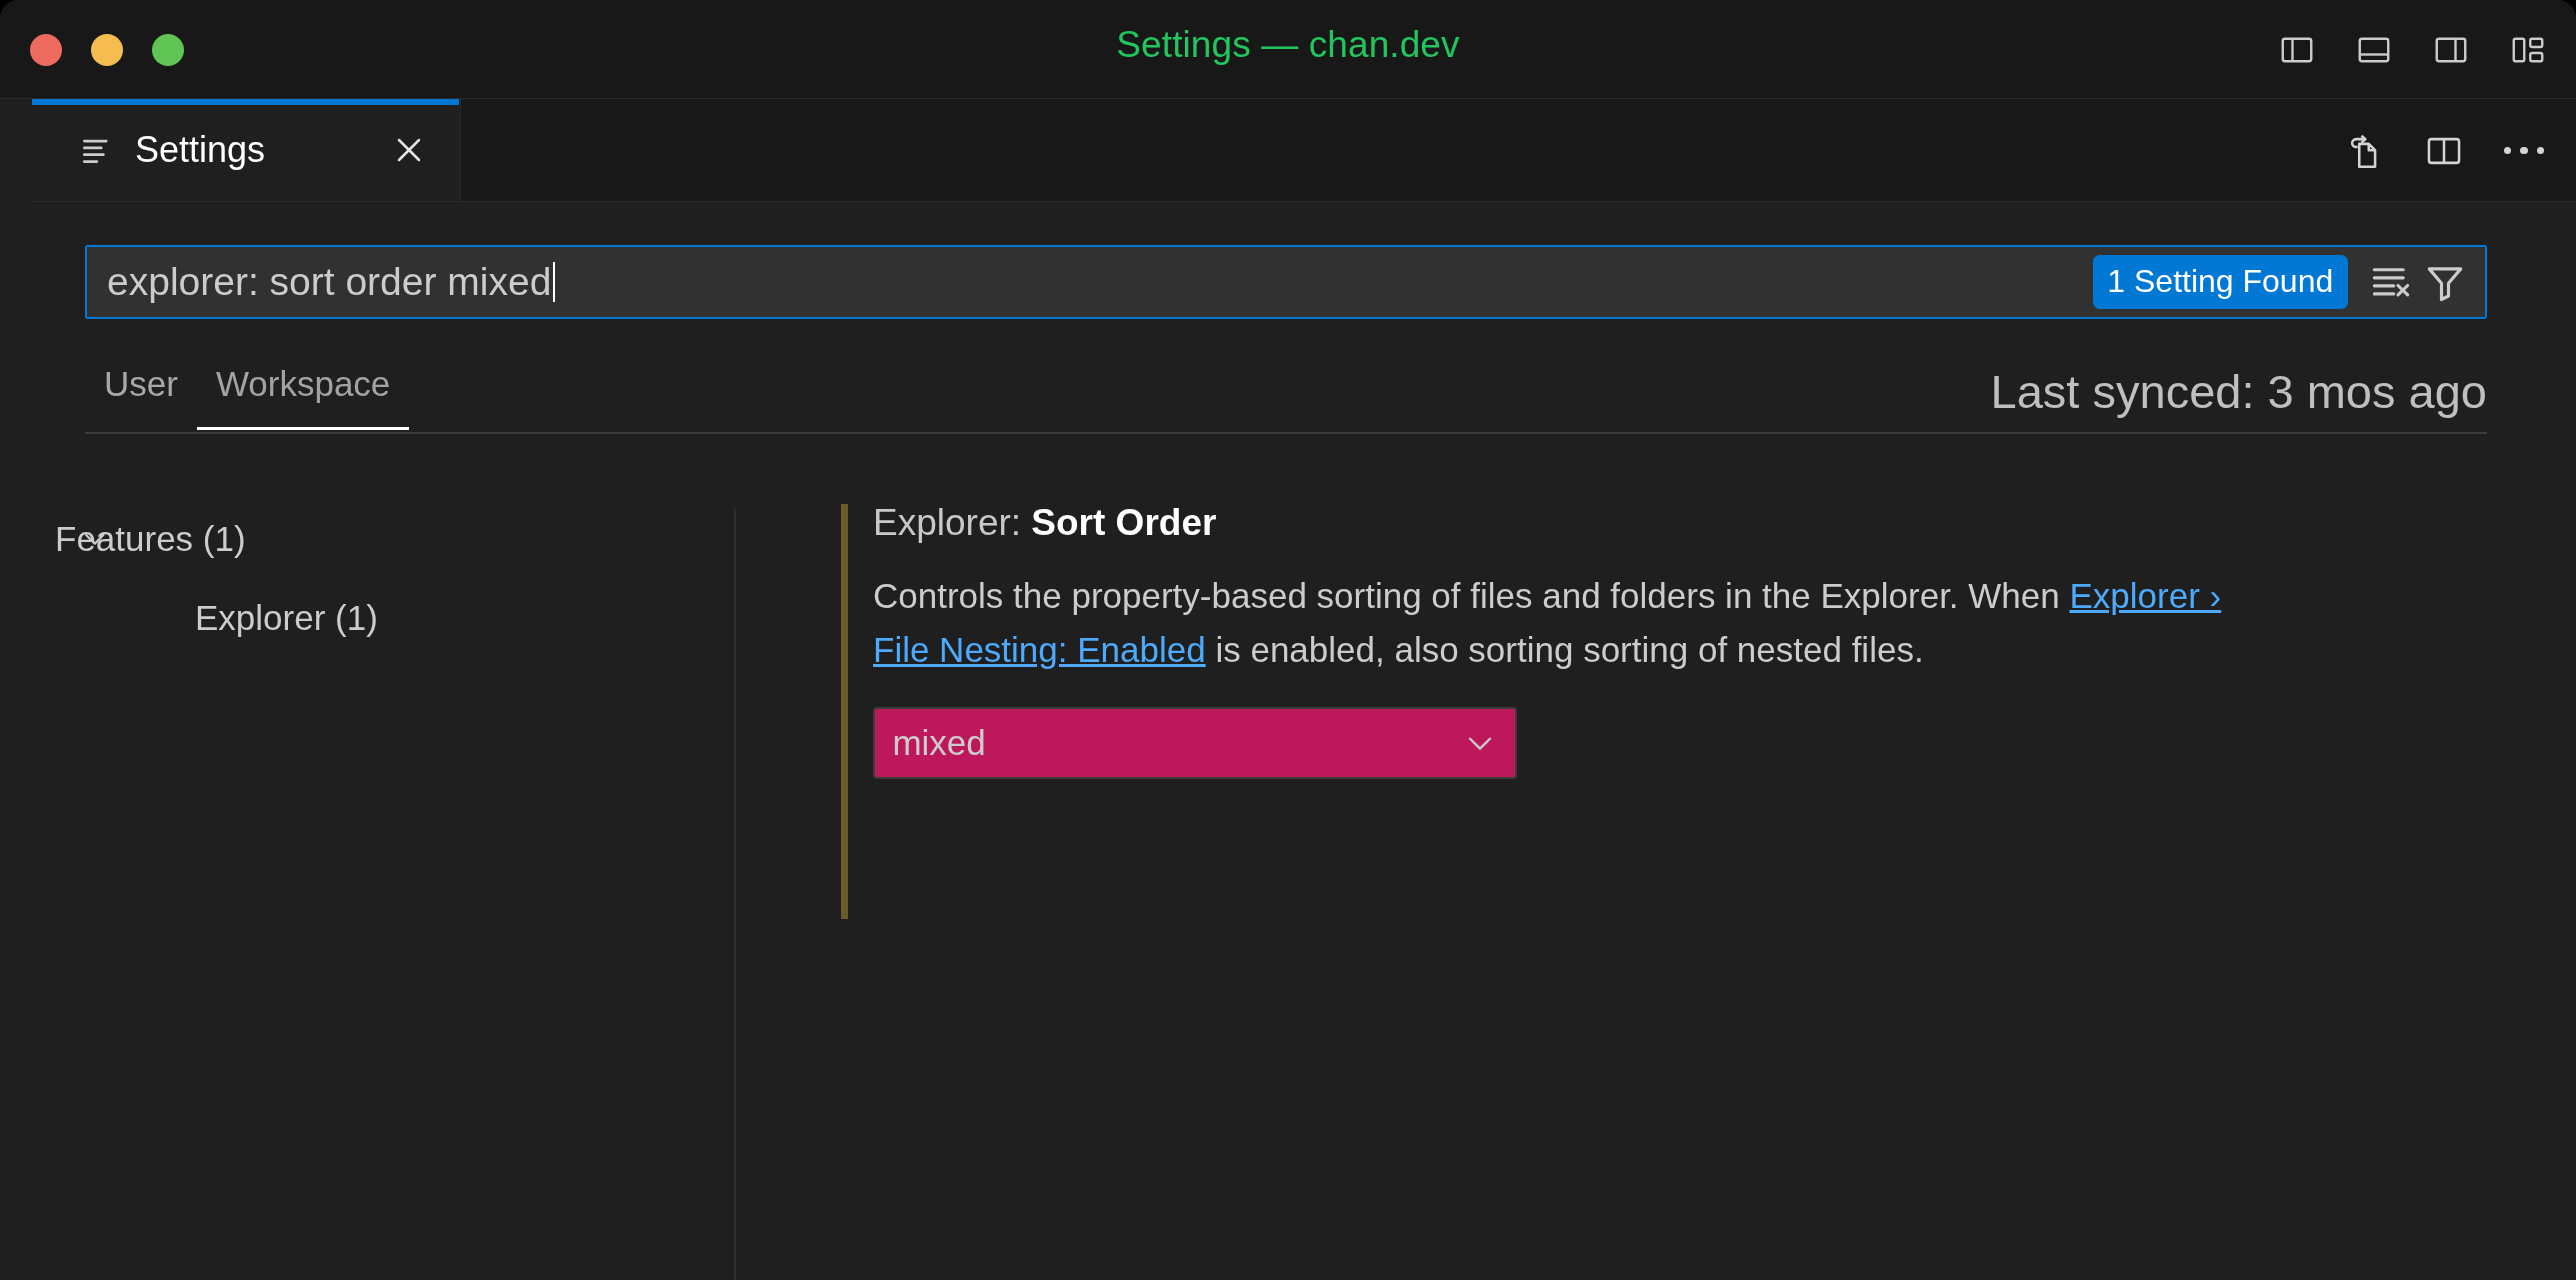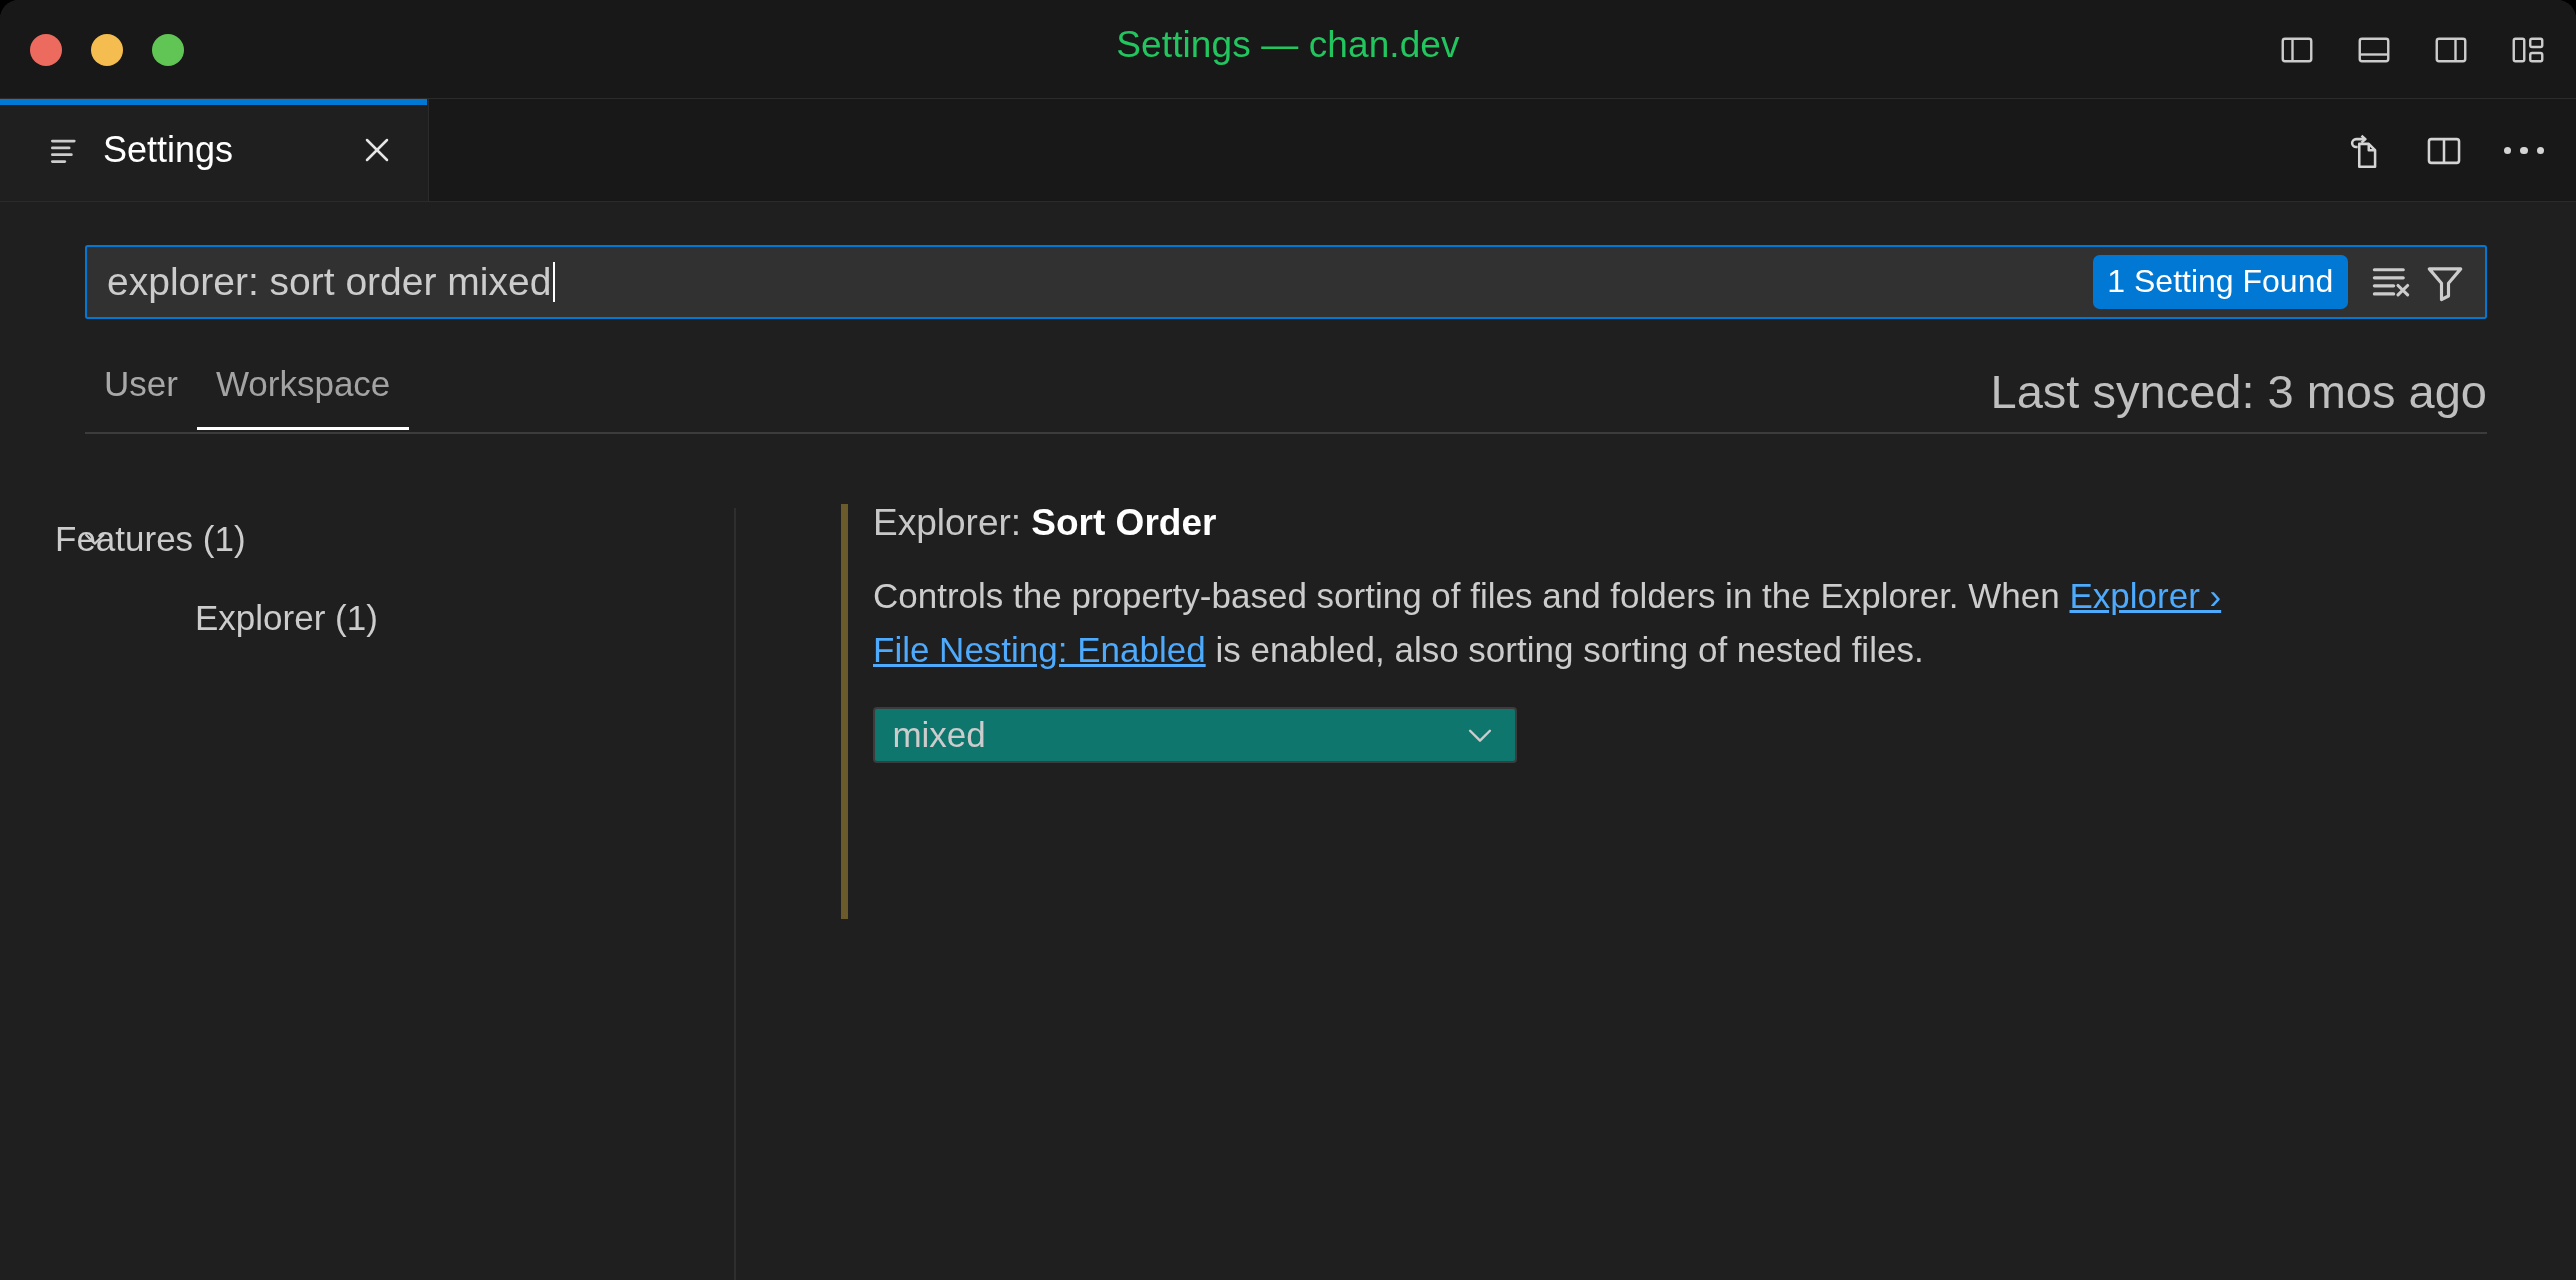--- a/index.html
+++ b/index.html
@@ -69,20 +69,21 @@
 
   
   .tabbar {
     position: relative;
     height: 103px;
     flex: 0 0 103px;
     background: #181818;
     display: flex;
     align-items: stretch;
     border-bottom: 1.3px solid #2b2b2b;
+    margin-left: 32px;
   }
   .tab {
     position: relative;
     width: 429px;
     background: #1f1f1f;
     display: flex;
     align-items: center;
     padding-left: 48px;
     gap: 20px;
     border-right: 1.3px solid #2b2b2b;
@@ -286,22 +287,22 @@
     font-size: 35px;
     line-height: 1.55;
     max-width: 1389px;
     margin-bottom: 29.5px;
   }
   .desc-link { color: #4daafc; }
 
   .dropdown {
     position: relative;
     width: 644px;
-    height: 56px;
-    background: #0f766e;
+    height: 72px;
+    background: #be185d;
     border: 2px solid #3c3c3c;
     border-radius: 4px;
     display: flex;
     align-items: center;
     padding: 0 17.4px 0 17.4px;
   }
   .dropdown-value {
     color: #cccccc;
     font-size: 35px;
     flex: 1 1 auto;

